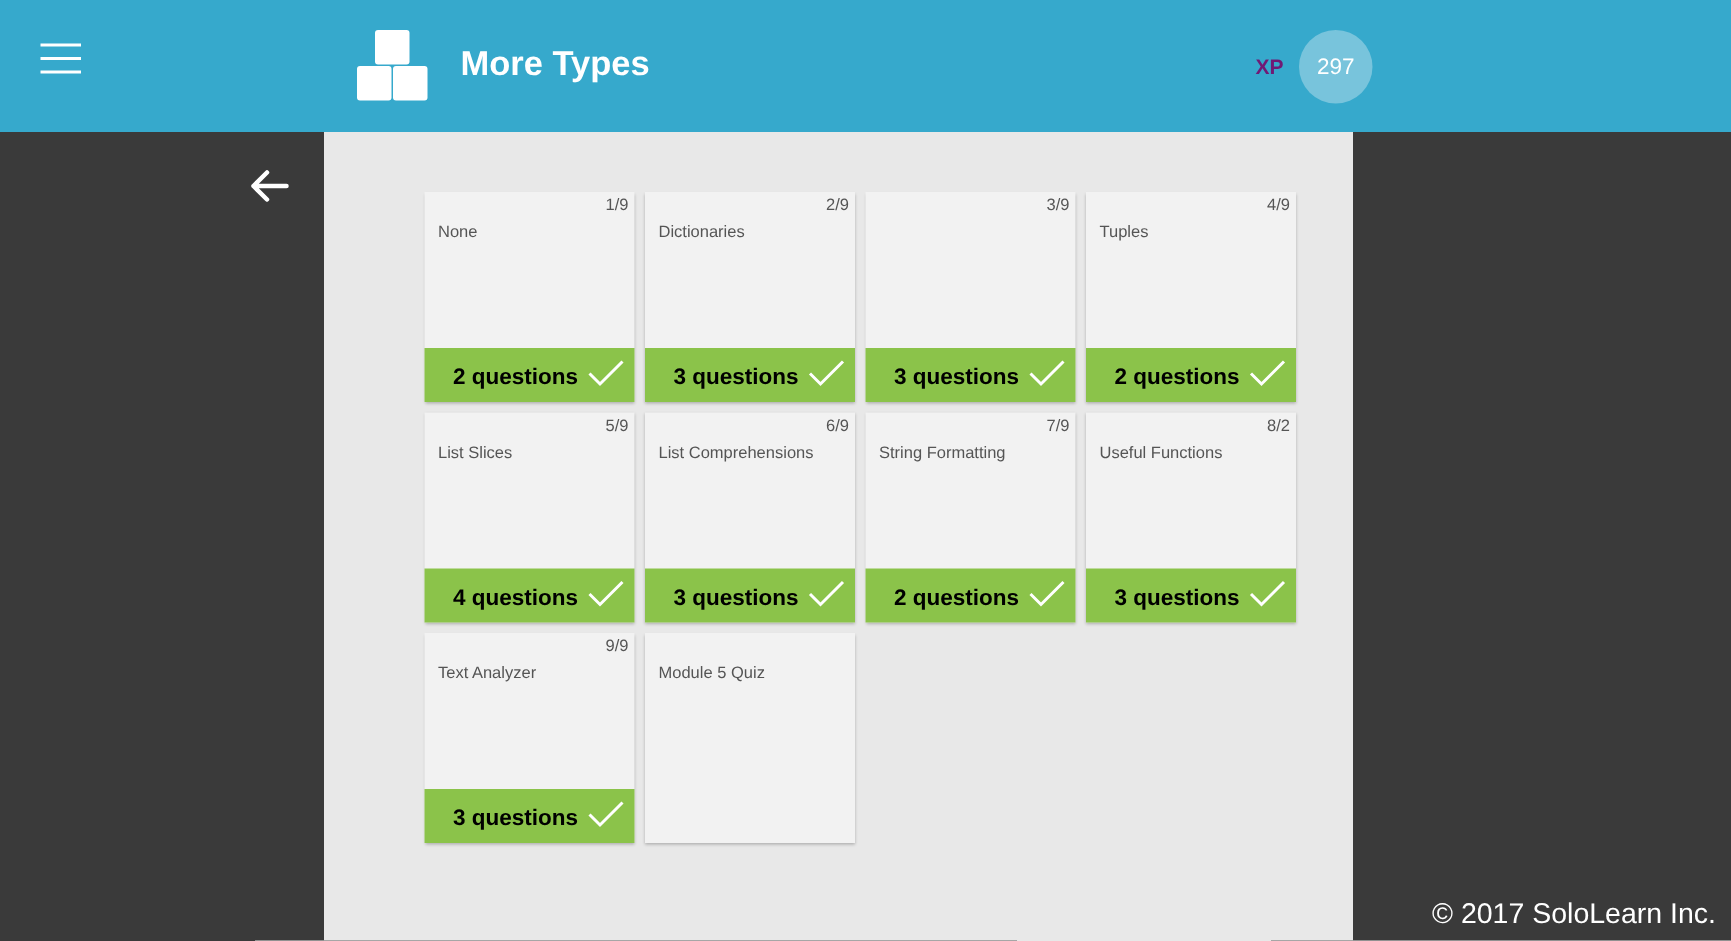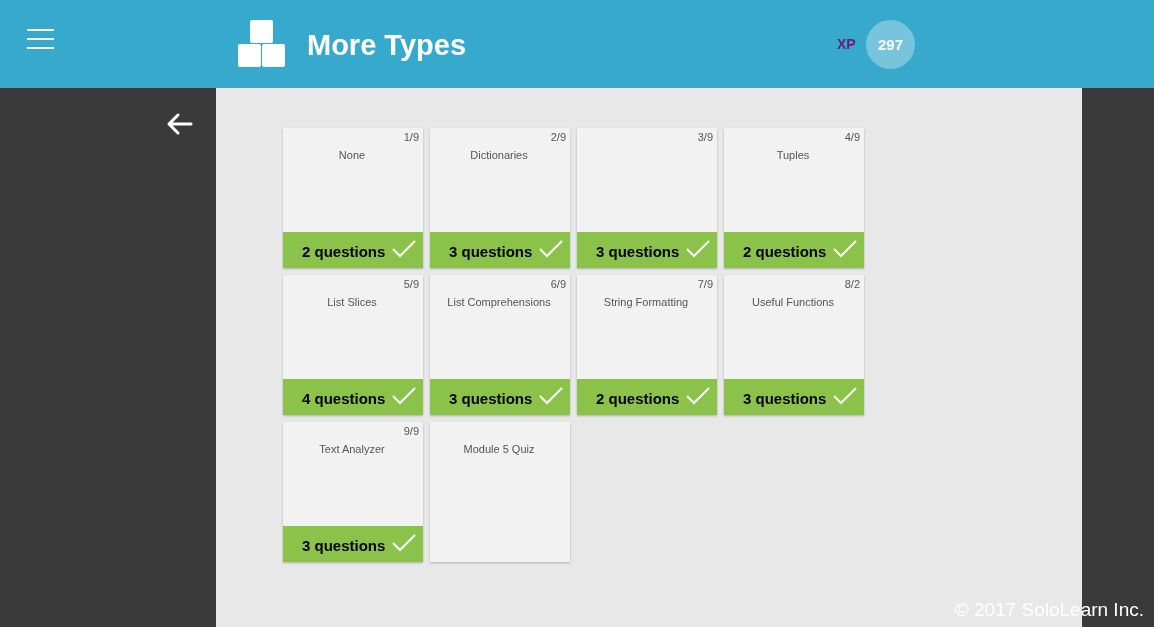--- a/index.html
+++ b/index.html
@@ -3,25 +3,25 @@
 <meta charset="utf-8">
 <style>
   * { box-sizing: border-box; margin: 0; padding: 0; }
   html, body { width: 1154px; height: 627px; overflow: hidden; }
   body { font-family: "Liberation Sans", sans-serif; background: #3a3a3a; position: relative; }
   .topbar { position: absolute; left: 0; top: 0; width: 1154px; height: 88px; background: #36a9cc; }
   .menu-btn { position: absolute; left: 27px; top: 29px; width: 27px; height: 22px; cursor: pointer; }
   .menu-btn span { position: absolute; left: 0; width: 27px; height: 2px; background: #fff; }
   .logo { position: absolute; left: 238px; top: 20px; width: 48px; height: 47px; }
   .logo div { position: absolute; width: 23px; height: 23px; background: #fff; border-radius: 2px; }
-  .title { position: absolute; left: 307px; top: 29px; color: #fff; font-size: 29px; font-weight: bold; }
+  .title { position: absolute; left: 307px; top: 29px; color: #fff; font-size: 23px; font-weight: bold; }
   .xp-label { position: absolute; left: 837px; top: 36px; color: #701a75; font-size: 14px; font-weight: bold; }
-  .xp-badge { position: absolute; left: 866px; top: 20px; width: 49px; height: 49px; border-radius: 50%; background: #78c4dc; color: #fff; font-weight: bold; font-size: 15px; display: flex; align-items: center; justify-content: center; }
+  .xp-badge { position: absolute; left: 866px; top: 20px; width: 49px; height: 49px; border-radius: 50%; background: #78c4dc; color: #fff; font-weight: normal; font-size: 15px; display: flex; align-items: center; justify-content: center; }
   .back-btn { position: absolute; left: 165px; top: 110px; width: 30px; height: 28px; cursor: pointer; }
-  .main { position: absolute; left: 216px; top: 88px; width: 866px; height: 539px; background: #e8e8e8; text-align: center; }
+  .main { position: absolute; left: 216px; top: 88px; width: 686px; height: 539px; background: #e8e8e8; }
   .grid { position: absolute; left: 67px; top: 40px; display: grid; grid-template-columns: repeat(4, 140px); gap: 7px 7px; }
   .card { width: 140px; height: 140px; background: #f2f2f2; position: relative; box-shadow: 0 1px 2px rgba(0,0,0,0.25); cursor: pointer; }
   .card .num { position: absolute; right: 4px; top: 3px; font-size: 11px; color: #555; }
   .card .name { position: absolute; left: 9px; top: 19px; font-size: 11px; color: #555; line-height: 17px; width: 120px; }
   .card .foot { position: absolute; left: 0; bottom: 0; width: 140px; height: 36px; background: #8bc34a; }
   .card .q { position: absolute; left: 19px; top: 11px; font-size: 15px; font-weight: bold; color: #000000; }
   .card .check { position: absolute; right: 6px; top: 6px; width: 26px; height: 22px; }
   .footer { position: absolute; right: 10px; bottom: 6px; color: #ffffff; font-size: 19px; }
 </style>
 </head>

